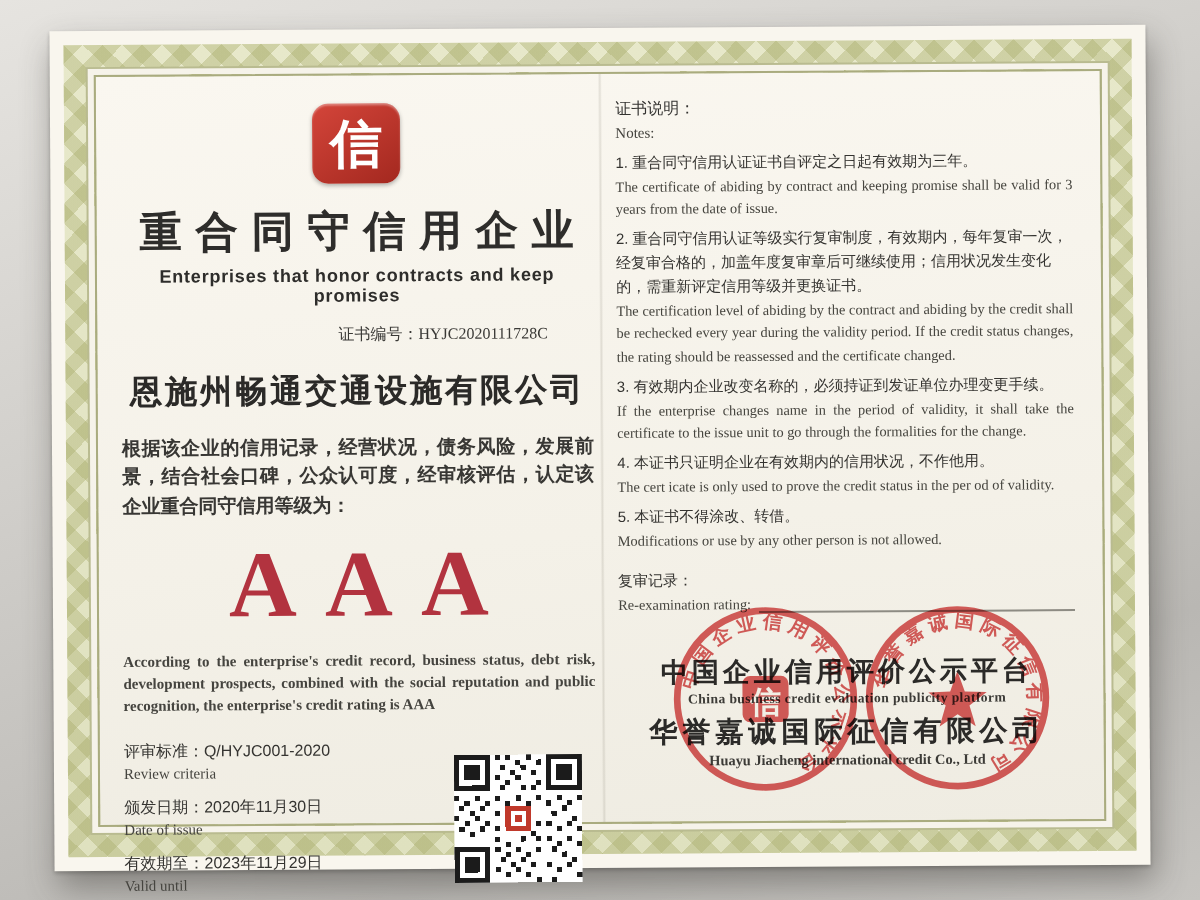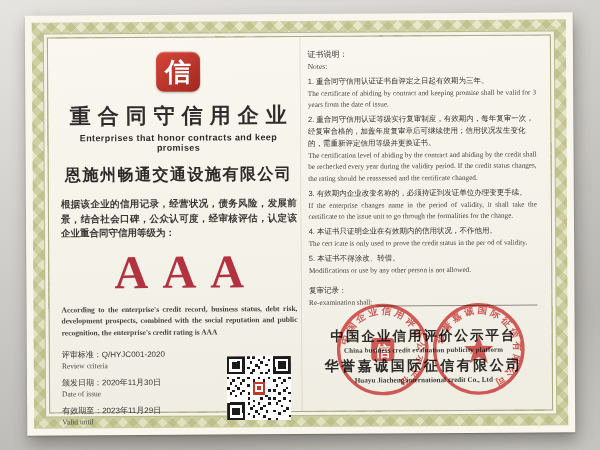--- a/index.html
+++ b/index.html
@@ -103,20 +103,21 @@
 <div class="cert">
   <div class="guilloche">
     <div class="sheet">
       <div class="fold"></div>
 
       <div class="col-left">
         <div class="logo">信</div>
         <div class="title">重合同守信用企业</div>
         <div class="subtitle">Enterprises that honor contracts and keep promises</div>
         <div class="certno">
+          <div>证书编号：HYJC2020111728C</div>
         </div>
         <div class="company">恩施州畅通交通设施有限公司</div>
         <div class="stmt-zh">根据该企业的信用记录，经营状况，债务风险，发展前景，结合社会口碑，公众认可度，经审核评估，认定该企业重合同守信用等级为：</div>
         <div class="rating">AAA</div>
         <div class="stmt-en">According to the enterprise's credit record, business status, debt risk, development prospects, combined with the social reputation and public recognition, the enterprise's credit rating is AAA</div>
 
         <div class="fields">
           <div class="field">
             <div class="zh">评审标准：Q/HYJC001-2020</div>
             <div class="en">Review criteria</div>
@@ -179,21 +180,21 @@
           <div class="note-en">The cert icate is only used to prove the credit status in the per od of validity.</div>
         </div>
         <div>
           <div class="note-zh">5. 本证书不得涂改、转借。</div>
           <div class="note-en">Modifications or use by any other person is not allowed.</div>
         </div>
 
         <div class="record">
           <div class="note-zh">复审记录：</div>
           <div class="record-row">
-            <span>Re-examination shall:</span>
+            <span>Re-examination rating:</span>
             <span class="record-line"></span>
           </div>
         </div>
 
         <div class="issuer">
           <div class="p-zh">中国企业信用评价公示平台</div>
           <div class="p-en">China business credit evaluation publicity platform</div>
           <div class="c-zh">华誉嘉诚国际征信有限公司</div>
           <div class="c-en">Huayu Jiacheng international credit Co., Ltd</div>
 

